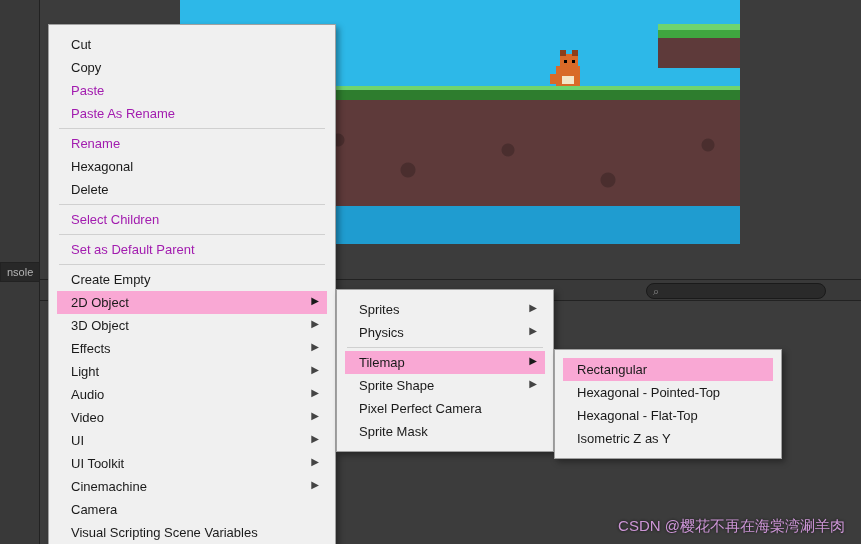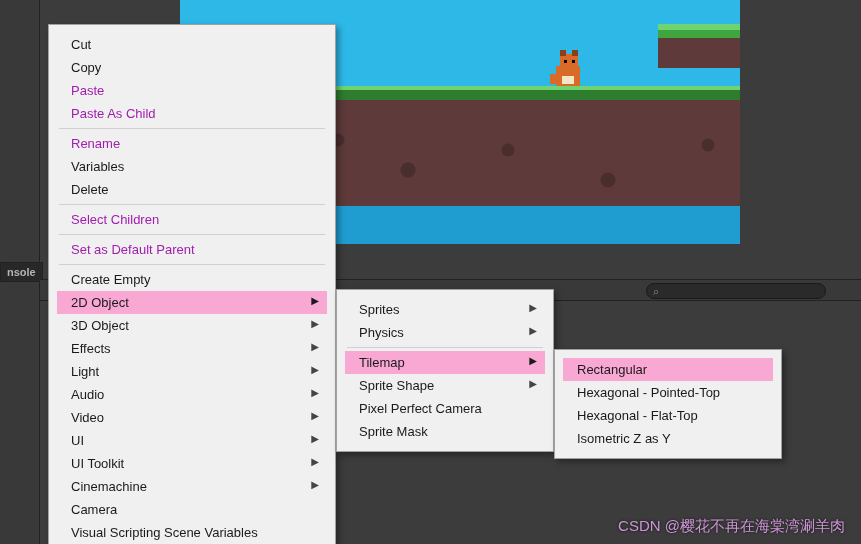--- a/index.html
+++ b/index.html
@@ -1,20 +1,20 @@
 <!DOCTYPE html>
 <html><head>
 <meta charset="utf-8">
 <style>
 * { margin: 0; padding: 0; box-sizing: border-box; font-family: "Segoe UI", Arial, sans-serif; font-size: 13px; }
 body { width: 861px; height: 544px; background: #3c3c3c; overflow: hidden; position: relative; }
 
 .editor-bg { position: absolute; inset: 0; background: #3c3c3c; }
 .panel-left { position: absolute; left: 0; top: 0; width: 40px; height: 544px; background: #393939; border-right: 1px solid #222; }
-.panel-left-tab { position: absolute; left: 0; top: 262px; color: #b4b4b4; font-size: 11px; padding: 3px 6px; background: #282828; border: 1px solid #222; font-weight: bold; }
+.panel-left-tab { position: absolute; left: 0; top: 262px; color: #b4b4b4; font-size: 11px; padding: 3px 6px; background: #282828; border: 1px solid #222; }
 .toolbar-row { position: absolute; left: 40px; right: 0; top: 279px; height: 22px; background: #393939; border-top: 1px solid #222; border-bottom: 1px solid #222; }
 .search-box { position: absolute; right: 35px; top: 3px; width: 180px; height: 16px; background: #2a2a2a; border: 1px solid #1a1a1a; border-radius: 10px; }
 .search-icon { position: absolute; left: 6px; top: 1px; color: #888; font-size: 11px; }
 
 .game-view { position: absolute; left: 180px; top: 0; width: 560px; height: 244px; background: linear-gradient(#2db8e8 0%, #2db8e8 40%, #32c2f0 40%, #32c2f0 60%, #38cdf6 60%, #38cdf6 100%); overflow: hidden; image-rendering: pixelated; }
 .water { position: absolute; left: 0; right: 0; bottom: 0; height: 90px; background: #1f9cd0; }
 .water::before { content:""; position:absolute; left:0; right:0; top:0; height:10px; background:#7fe3ff; }
 .platform { position: absolute; left: 128px; bottom: 38px; width: 510px; height: 118px; background: #5e3a3a; border-top: 12px solid #3fa63f; }
 .platform::before { content:""; position:absolute; inset:0; background: radial-gradient(circle at 30px 40px,#4a2e2e 6px,transparent 7px), radial-gradient(circle at 100px 70px,#4a2e2e 7px,transparent 8px), radial-gradient(circle at 200px 50px,#4a2e2e 6px,transparent 7px), radial-gradient(circle at 300px 80px,#4a2e2e 7px,transparent 8px), radial-gradient(circle at 400px 45px,#4a2e2e 6px,transparent 7px); }
 .platform-top { position:absolute; left:128px; bottom:144px; width:510px; height:14px; background:#2e7d2e; }
@@ -71,24 +71,24 @@
     <div class="search-box">
       <span class="search-icon">⌕</span>
     </div>
   </div>
 </div>
 
 <div class="context-menu menu1" id="menu1">
     <div class="menu-item">Cut</div>
     <div class="menu-item">Copy</div>
     <div class="menu-item disabled">Paste</div>
-    <div class="menu-item disabled">Paste As Child</div>
+    <div class="menu-item disabled">Paste As Rename</div>
     <div class="menu-sep"></div>
     <div class="menu-item disabled">Rename</div>
-    <div class="menu-item">Variables</div>
+    <div class="menu-item">Hexagonal</div>
     <div class="menu-item">Delete</div>
     <div class="menu-sep"></div>
     <div class="menu-item disabled">Select Children</div>
     <div class="menu-sep"></div>
     <div class="menu-item disabled">Set as Default Parent</div>
     <div class="menu-sep"></div>
     <div class="menu-item">Create Empty</div>
     <div class="menu-item highlight">2D Object<span class="submenu-arrow">▶</span></div>
     <div class="menu-item">3D Object<span class="submenu-arrow">▶</span></div>
     <div class="menu-item">Effects<span class="submenu-arrow">▶</span></div>

